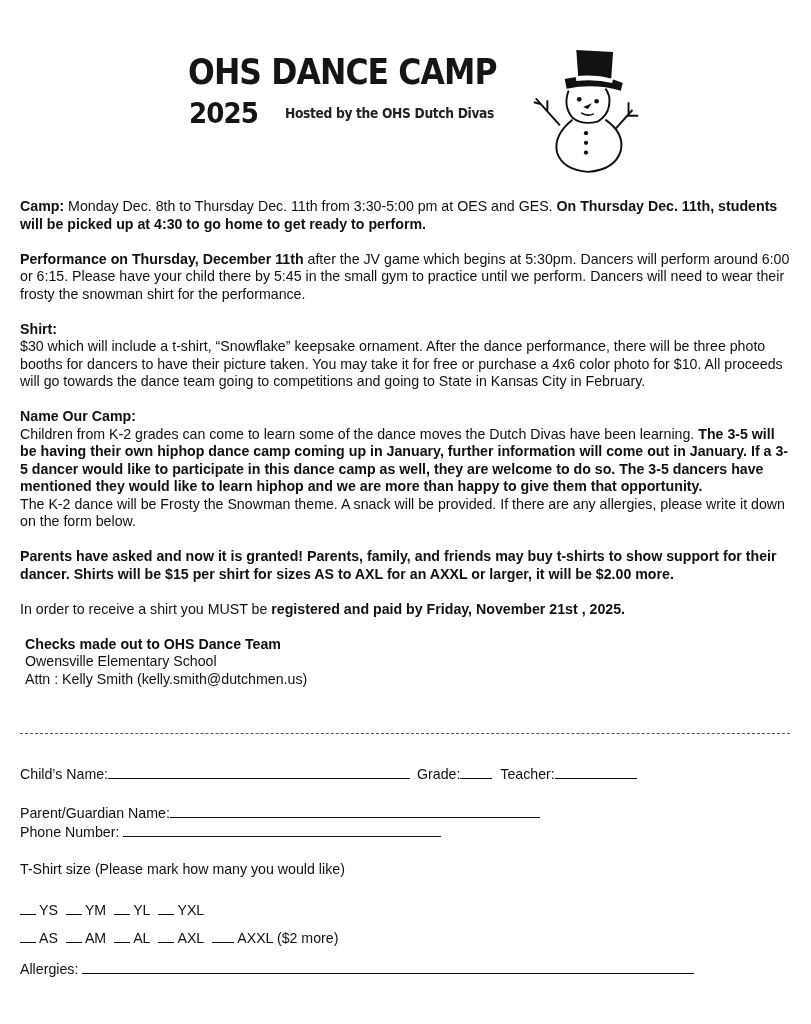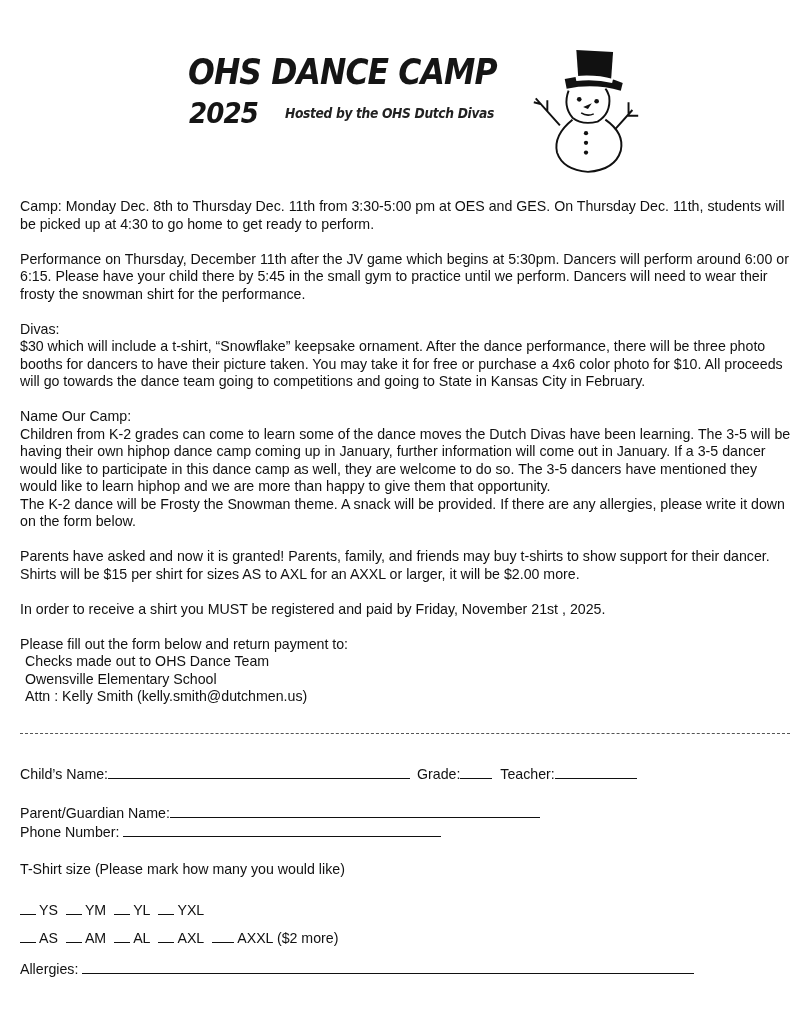--- a/index.html
+++ b/index.html
@@ -1,40 +1,40 @@
 <!DOCTYPE html>
 <html><head>
   <meta charset="utf-8">
   <style>
     html, body { margin: 0; padding: 0; background: #ffffff; }
     body {
       width: 811px; height: 1024px; position: relative; overflow: hidden;
       font-family: "Liberation Sans", sans-serif; color: #111; font-size: 14.2px;
     }
-    .header { position: absolute; left: 0; top: 0; width: 684px; height: 180px; font-style: italic; }
+    .header { position: absolute; left: 0; top: 0; width: 684px; height: 180px; }
     .title-line1 {
       position: absolute; left: 188px; top: 52px;
       font-family: "DejaVu Sans", sans-serif; font-weight: bold; font-size: 35px;
       letter-spacing: -1px; transform: scaleX(0.9); transform-origin: left top; color: #151515;
     }
     .title-year {
       position: absolute; left: 189px; top: 96px;
       font-family: "DejaVu Sans", sans-serif; font-weight: bold; font-size: 29px;
       letter-spacing: -1px; color: #151515; transform: scaleX(0.9); transform-origin: left top;
     }
     .title-hosted {
       position: absolute; left: 285px; top: 105px;
       font-family: "DejaVu Sans", sans-serif; font-weight: bold; font-size: 14px;
       letter-spacing: -0.4px; color: #222; transform: scaleX(0.88); transform-origin: left top;
     }
     .snowman { position: absolute; left: 528px; top: 42px; width: 116px; height: 136px; }
     .content { position: absolute; left: 20px; top: 198px; width: 775px; }
     p { margin: 0; line-height: 17.5px; }
     .gap { height: 17.5px; }
-    b { font-weight: normal; }
+    b { font-weight: bold; }
     .indent { padding-left: 5px; }
     .dashes {
       position: absolute; left: 20px; top: 733px; width: 770px; height: 0;
       border-top: 1px dashed #555;
     }
     .form { position: absolute; left: 20px; top: 765px; width: 770px; }
     .form-row { position: absolute; left: 0; white-space: nowrap; line-height: 17px; }
     .blank { display: inline-block; border-bottom: 1px solid #111; height: 13px; vertical-align: baseline; }
     .sizes-row { position: absolute; left: 0; white-space: nowrap; line-height: 17px; }
     .size-item { display: inline-block; margin-right: 4px; }
@@ -71,36 +71,35 @@
 
 <div class="content">
   <p>
     <b>Camp:</b><span> Monday Dec. 8th to Thursday Dec. 11th from 3:30-5:00 pm at OES and GES. </span><b>On Thursday Dec. 11th, students will be picked up at 4:30 to go home to get ready to perform.</b>
   </p>
   <div class="gap"></div>
   <p>
     <b>Performance on Thursday, December 11th</b><span> after the JV game which begins at 5:30pm. Dancers will perform around 6:00 or 6:15. Please have your child there by 5:45 in the small gym to practice until we perform.  Dancers will need to wear their frosty the snowman shirt for the performance.</span>
   </p>
   <div class="gap"></div>
-  <p><b>Divas:</b></p>
+  <p><b>Shirt:</b></p>
   <p>$30 which will include a t-shirt, “Snowflake” keepsake ornament. After the dance performance, there will be three photo booths for dancers to have their picture taken. You may take it for free or purchase a 4x6 color photo for $10. All proceeds will go towards the dance team going to competitions and going to State in Kansas City in February.</p>
   <div class="gap"></div>
   <p><b>Name Our Camp:</b></p>
   <p>
     <span>Children from K-2 grades can come to learn some of the dance moves the Dutch Divas have been learning. </span><b>The 3-5 will be having their own hiphop dance camp coming up in January, further information will come out in January. If a 3-5 dancer would like to participate in this dance camp as well, they are welcome to do so. The 3-5 dancers have mentioned they would like to learn hiphop and we are more than happy to give them that opportunity.</b>
   </p>
   <p>The K-2 dance will be Frosty the Snowman theme. A snack will be provided. If there are any allergies, please write it down on the form below.</p>
   <div class="gap"></div>
   <p><b>Parents have asked and now it is granted! Parents, family, and friends may buy t-shirts to show support for their dancer. Shirts will be $15 per shirt for sizes AS to AXL for an AXXL or larger, it will be $2.00 more.</b></p>
   <div class="gap"></div>
   <p>
     <span>In order to receive a shirt you MUST be </span><b>registered and paid by Friday, November 21st , 2025.</b>
   </p>
   <div class="gap"></div>
-  <p>Please fill out the form below and return payment to:</p>
   <p class="indent"><b>Checks made out to OHS Dance Team</b></p>
   <p class="indent">Owensville Elementary  School</p>
   <p class="indent">Attn : Kelly Smith (kelly.smith@dutchmen.us)</p>
 </div>
 
 <div class="dashes"></div>
 
 <div class="form">
   <div class="form-row" style="top:0;">
     <span>Child’s Name:</span><span class="blank" style="width:302px;"></span>

